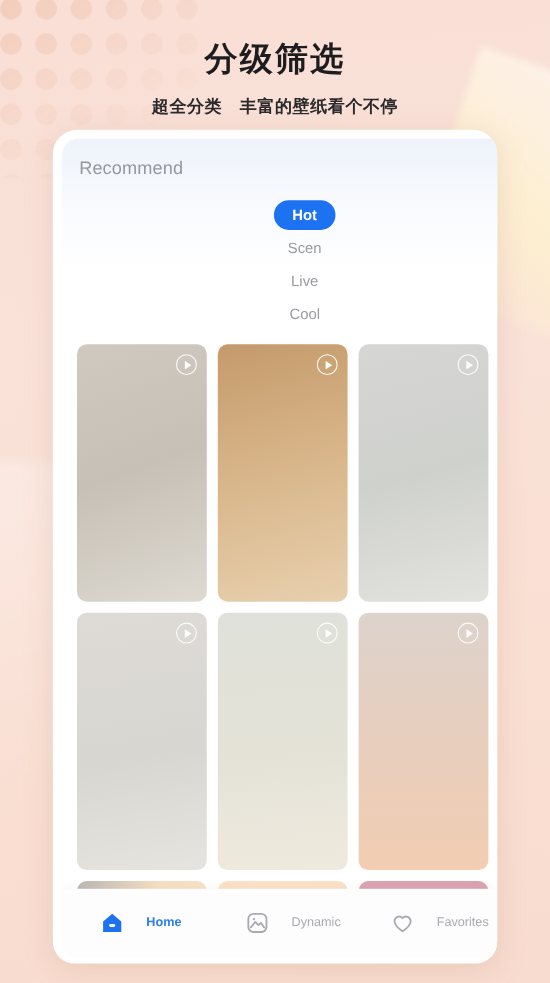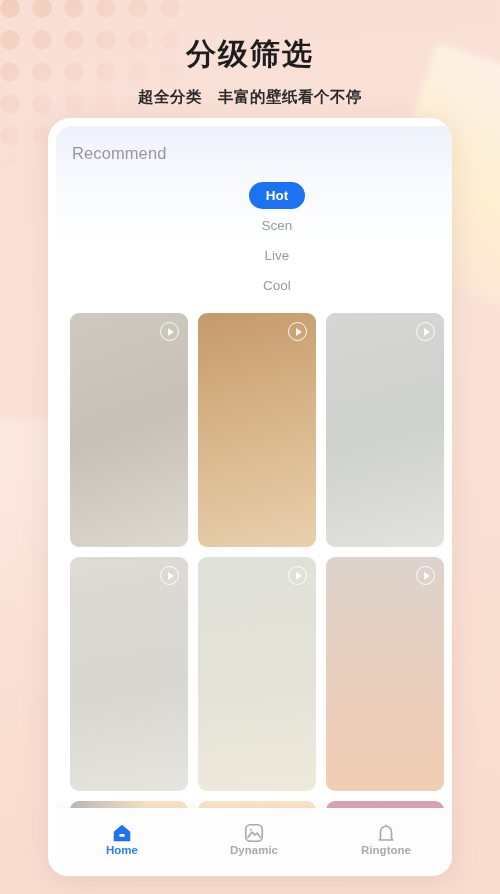--- a/index.html
+++ b/index.html
@@ -103,22 +103,22 @@
     margin-left:2px;
   }
 
   
   #bottom-nav {
     position:absolute; left:0; right:30px; bottom:0; height:62px;
     background:#fdfdfd;
     display:flex; align-items:center; justify-content:space-around;
     box-shadow:0 -2px 10px rgba(160,130,120,.07);
   }
-  .nav-item { display:flex; flex-direction:column; align-items:center; gap:0; width:62px; }
-  .nav-item .nav-label { font-size:11.5px; color:#a9aab0;font-weight:bold; }
+  .nav-item { display:flex; flex-direction:row; align-items:center; gap:20px; width:62px; }
+  .nav-item .nav-label { font-size:11.5px; color:#a9aab0; }
   .nav-item.active .nav-label { color:#2b7ef2; font-weight:bold; }
   .nav-ico { width:22px; height:22px; display:block; }
 </style>
 </head>
 <body>
 
 <div id="dot-grid"></div>
 <div id="ribbon-right"></div>
 <div id="ribbon-left"></div>
 
@@ -187,21 +187,20 @@
               <rect x="3" y="3" width="18" height="18" rx="5"></rect>
               <path d="M5.5 16.5 10 11l3 3.2L15.5 12l3.2 4.5" stroke-linecap="round" stroke-linejoin="round"></path>
               <circle cx="8.6" cy="8.4" r="1.15" fill="#a9aab0" stroke="none"></circle>
             </svg>
           </span>
           <span class="nav-label">Dynamic</span>
         </div>
         <div class="nav-item">
           <span>
             <svg class="nav-ico" viewBox="0 0 24 24" fill="none" stroke="#a9aab0" stroke-width="1.8">
-              <path d="M12 2.6v1.6"></path>
-              <path d="M6 18V10.6a6 6 0 0 1 12 0V18l1.4 1.6H4.6L6 18z" stroke-linejoin="round"></path>
+              <path d="M12 20.2s-8-5-8-10.1A4.6 4.6 0 0 1 12 7.2a4.6 4.6 0 0 1 8 2.9c0 5.1-8 10.1-8 10.1z" stroke-linejoin="round"></path>
             </svg>
           </span>
-          <span class="nav-label">Ringtone</span>
+          <span class="nav-label">Favorites</span>
         </div>
       </div>
   </div>
 </div>
 
 </body></html>

